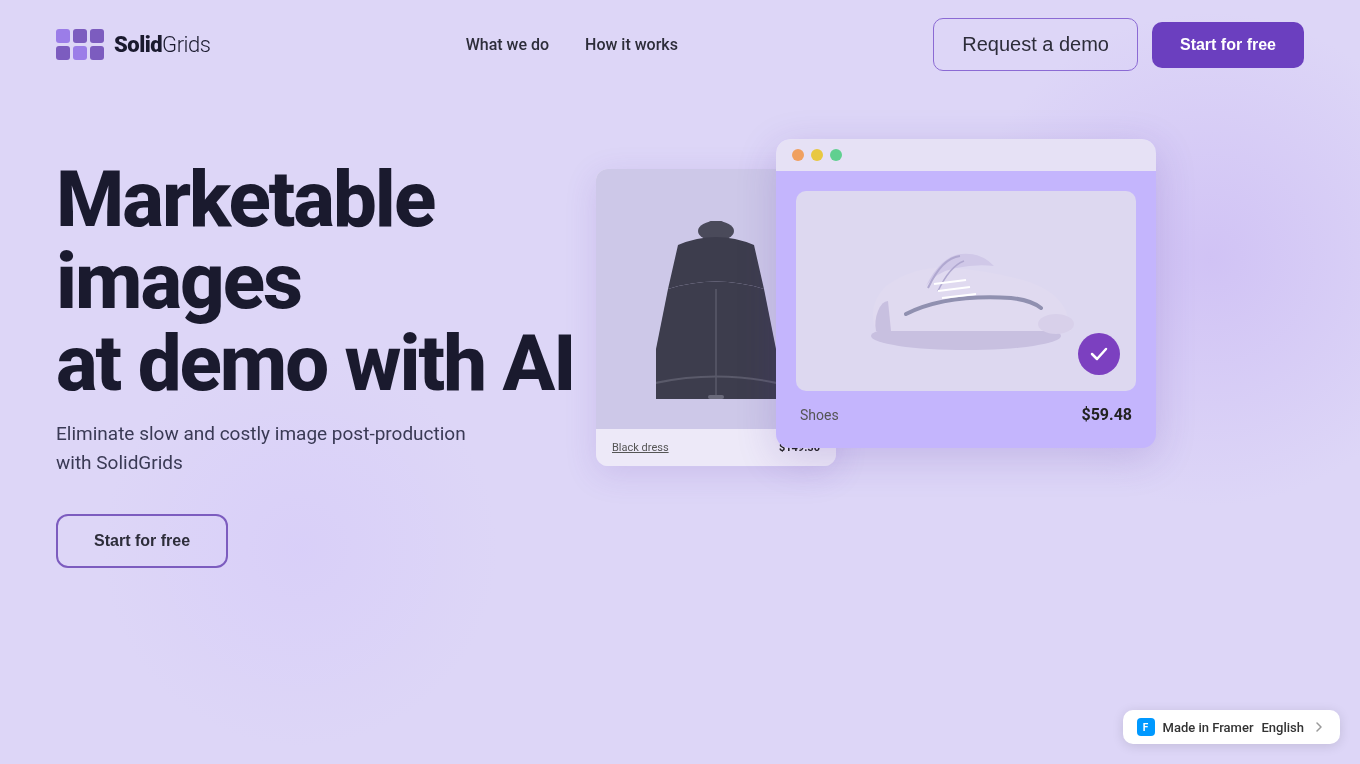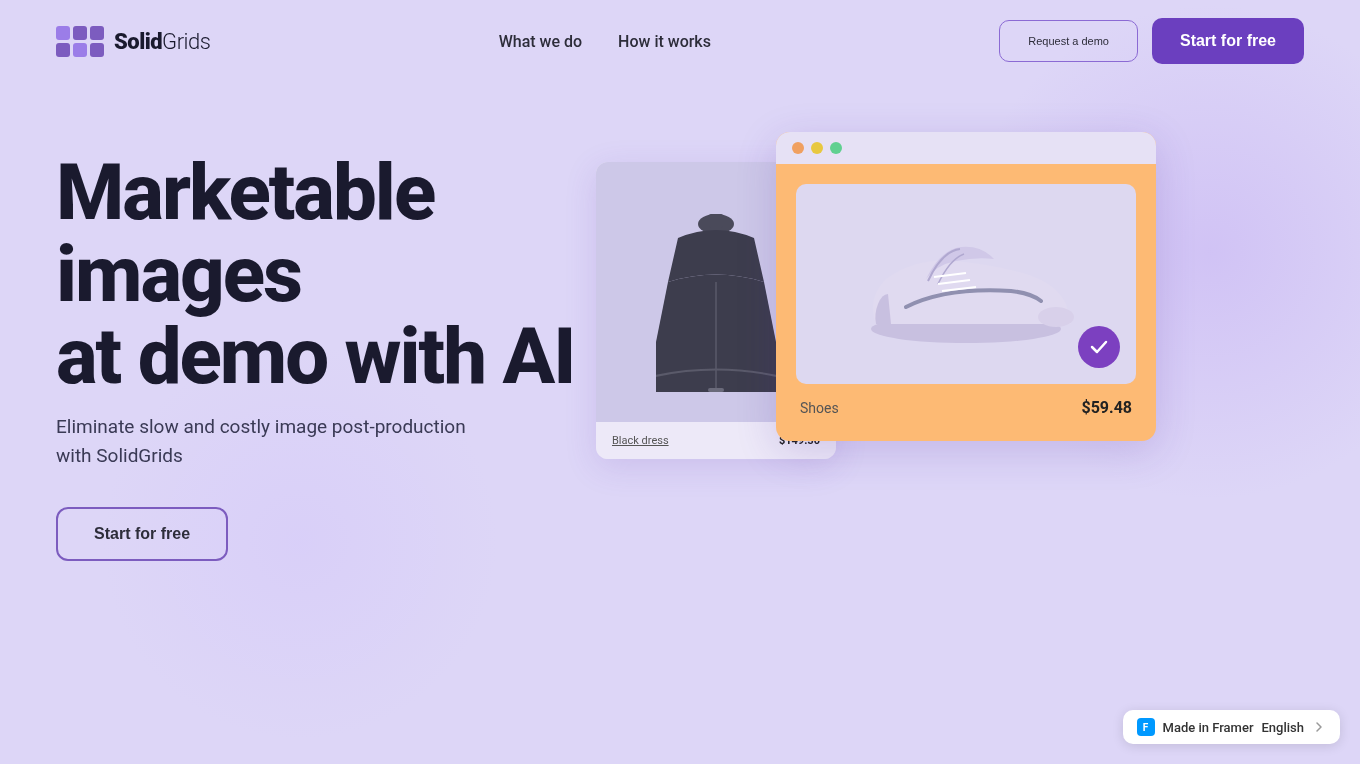--- a/index.html
+++ b/index.html
@@ -78,21 +78,21 @@
       align-items: center;
       gap: 14px;
     }
 
     .btn-demo {
       padding: 14px 28px;
       border-radius: 10px;
       border: 1.5px solid #8b6ad4;
       background: transparent;
       color: #2d2d3a;
-      font-size: 11px;
+      font-size: 20px;
       font-weight: 500;
       cursor: pointer;
     }
 
     .btn-start {
       padding: 14px 28px;
       border-radius: 10px;
       border: none;
       background: #6b3fbf;
       color: #fff;
@@ -187,21 +187,21 @@
 
     .dress-name { font-size: 11px; color: #555; text-decoration: underline; }
     .dress-price { font-size: 11px; font-weight: 700; color: #222; }
 
     
     .browser-card {
       position: absolute;
       left: 200px;
       top: 10px;
       width: 380px;
-      background: #fdba74;
+      background: #c4b5fd;
       border-radius: 14px;
       box-shadow: 0 10px 40px rgba(80,40,160,0.18);
       overflow: hidden;
     }
 
     .browser-topbar {
       background: #e6e1f5;
       padding: 10px 16px;
       display: flex;
       align-items: center;

